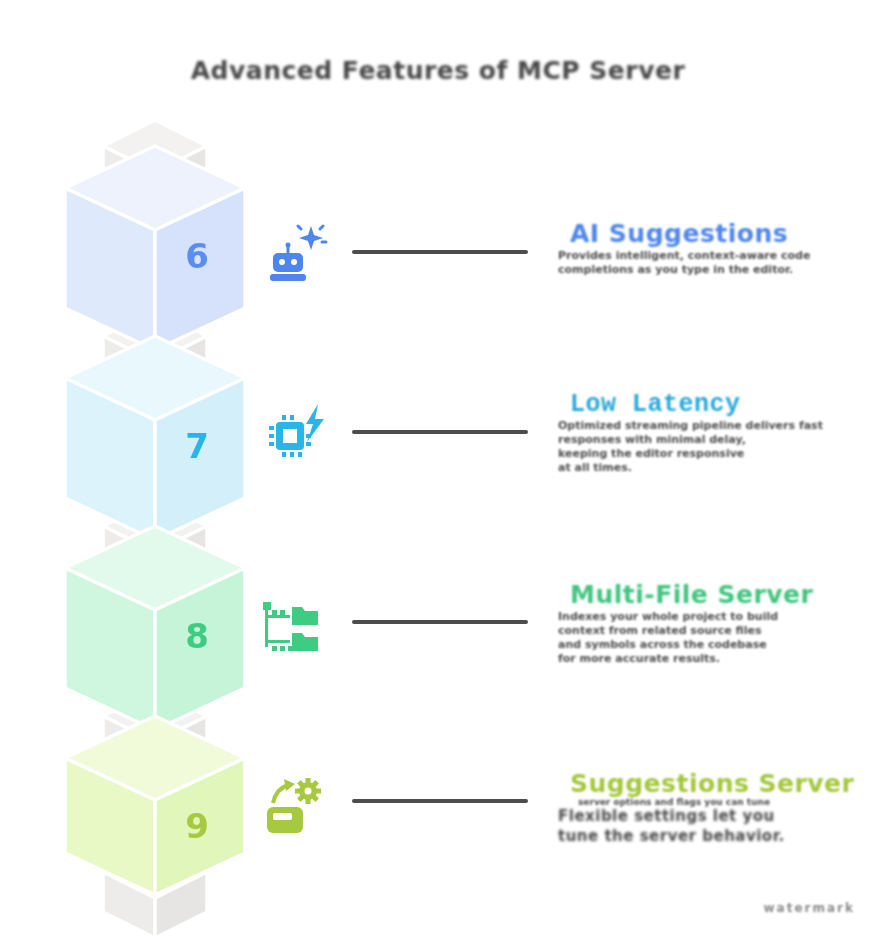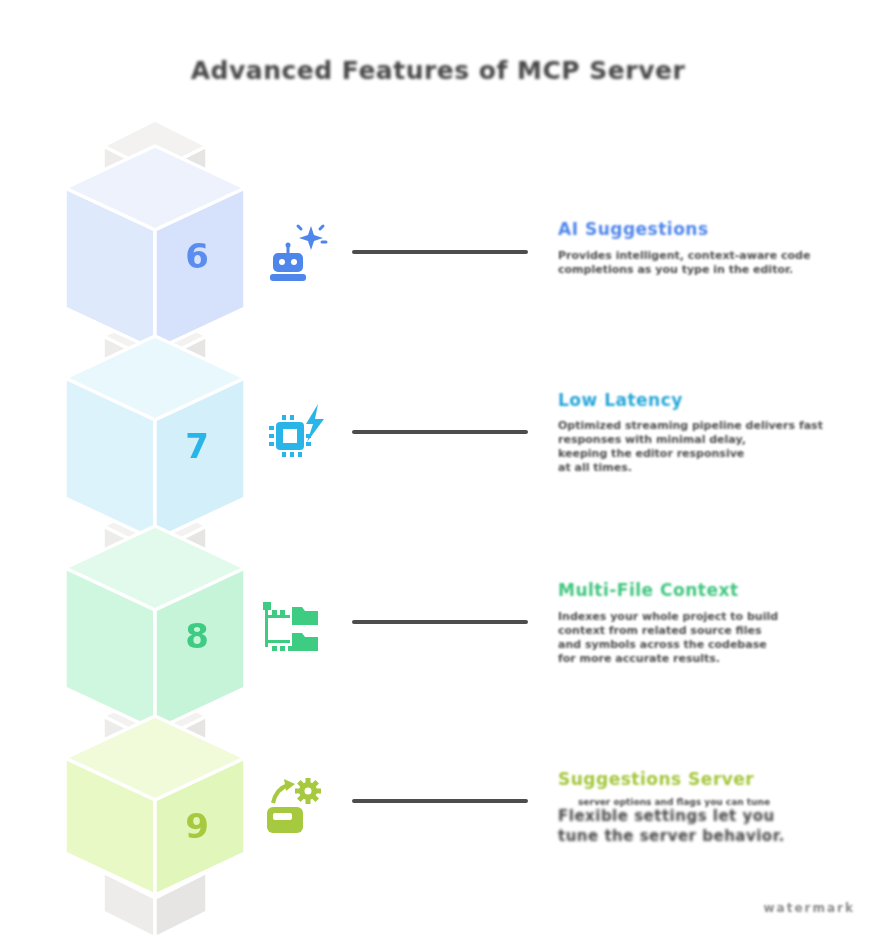--- a/index.html
+++ b/index.html
@@ -13,25 +13,25 @@
     font-size:25px;font-weight:bold;color:#474747;letter-spacing:.5px;
     filter:blur(1.6px);
   }
   .stack-svg{position:absolute;left:0;top:0;}
   .icon-wrap{position:absolute;}
   .connector-line{
     position:absolute;left:352px;width:176px;height:4px;background:#4d4d4d;
     border-radius:2px;filter:blur(.5px);
   }
   .heading{
-    position:absolute;left:558px;font-size:17px;font-weight:bold;
+    position:absolute;left:570px;font-size:25px;font-weight:bold;
     letter-spacing:.5px;white-space:nowrap;filter:blur(.8px);
   }
   .hd-1{top:219px;color:#4f86ec;}
-  .hd-2{top:390px;color:#27a7d8;}
+  .hd-2{top:390px;color:#27a7d8;font-family:Liberation Mono, monospace;}
   .hd-3{top:580px;color:#41c57f;}
   .hd-4{top:769px;color:#a4c73c;}
   .body-line{
     position:absolute;left:558px;font-size:11px;font-weight:600;color:#4d4d4d;
     white-space:nowrap;filter:blur(1.2px);
   }
   .body-small{
     position:absolute;left:578px;font-size:9px;font-weight:600;color:#4d4d4d;
     white-space:nowrap;filter:blur(1.1px);
   }
@@ -161,21 +161,21 @@
     <rect x="12" y="13" width="5" height="5"></rect>
     <rect x="20" y="13" width="5" height="5"></rect>
     <rect x="12" y="49" width="5" height="5"></rect>
     <rect x="20" y="49" width="5" height="5"></rect>
     <rect x="28" y="49" width="5" height="5"></rect>
     <path d="M32 10 h10 l3 4 h13 v14 h-26 z"></path>
     <path d="M32 36 h10 l3 4 h13 v14 h-26 z"></path>
   </svg>
 </div>
 <div class="connector-line" style="top:620px"></div>
-<div class="heading hd-3">Multi-File Context</div>
+<div class="heading hd-3">Multi-File Server</div>
 <div class="body-line" style="top:610px">Indexes your whole project to build</div>
 <div class="body-line" style="top:624px">context from related source files</div>
 <div class="body-line" style="top:638px">and symbols across the codebase</div>
 <div class="body-line" style="top:652px">for more accurate results.</div>
 
 <div class="icon-wrap" style="left:264px;top:776px">
   <svg width="62" height="62" viewBox="0 0 62 62" fill="#a6c93f">
     <g>
       <rect x="41.5" y="2" width="5" height="6" transform="rotate(0 44 15)"></rect>
       <rect x="41.5" y="2" width="5" height="6" transform="rotate(45 44 15)"></rect>

